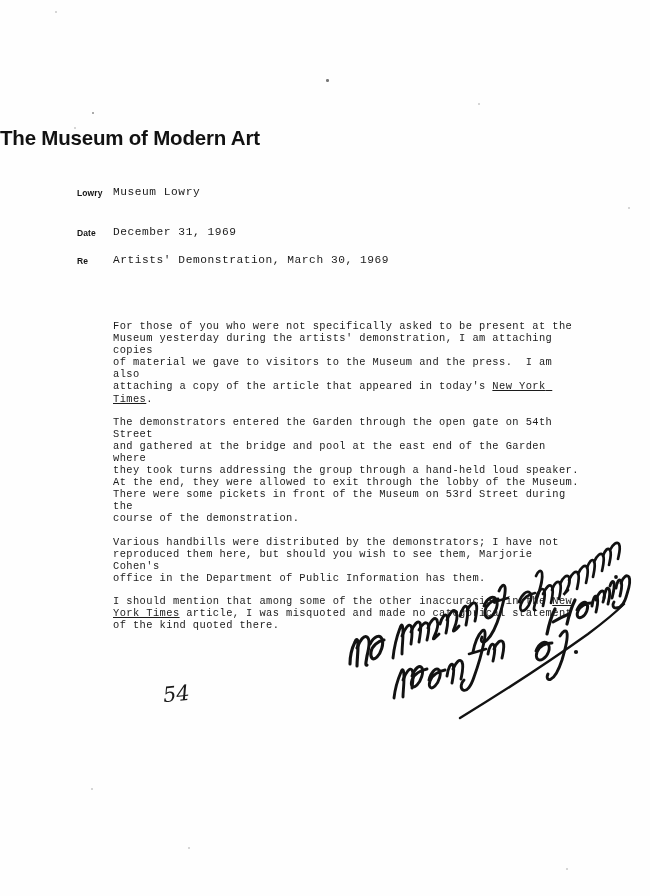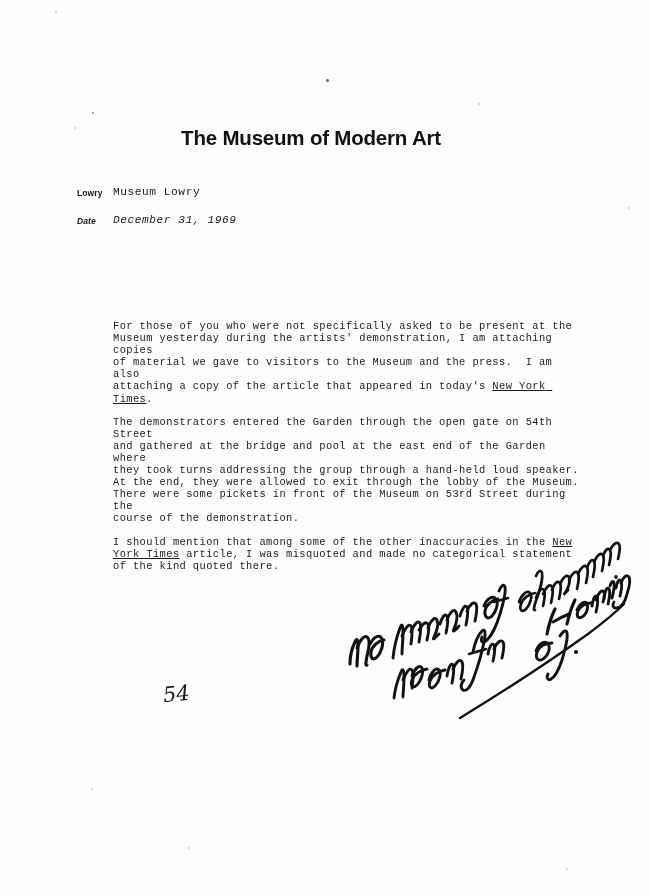--- a/index.html
+++ b/index.html
@@ -24,40 +24,40 @@
     background: #c9c9c9;
     border-radius: 50%;
     pointer-events: none;
   }
   
   .letterhead {
     position: absolute;
     left: 0;
     top: 126px;
     width: 622px;
-    text-align: center;
+    text-align: left;
     font-family: "Liberation Sans", sans-serif;
     font-weight: bold;
     font-size: 20.5px;
     letter-spacing: -0.2px;
     color: #121212;
   }
   
   .memo-header {
     position: absolute;
     left: 77px;
     top: 186px;
     width: 460px;
   }
   .memo-row {
     position: relative;
     height: 28px;
   }
   .memo-row.gap {
-    font-style: italic;
+    margin-top: 12px;
   }
   .memo-label {
     position: absolute;
     left: 0;
     top: 2px;
     font-family: "Liberation Sans", sans-serif;
     font-weight: bold;
     font-size: 8.5px;
     color: #141414;
     letter-spacing: 0.1px;
@@ -134,36 +134,43 @@
 
   <div class="memo-header">
     <div class="memo-row">
       <span class="memo-label">Lowry</span>
       <span class="memo-value">Museum Lowry</span>
     </div>
     <div class="memo-row gap">
       <span class="memo-label">Date</span>
       <span class="memo-value">December 31, 1969</span>
     </div>
+    <div class="memo-row">
+      <span class="memo-label">Re</span>
+      <span class="memo-value">Artists' Demonstration, March 30, 1969</span>
+    </div>
   </div>
 
   <div class="body-block">
 
     <p class="para"><span>For those of you who were not specifically asked to be present at the
 Museum yesterday during the artists' demonstration, I am attaching copies
 of material we gave to visitors to the Museum and the press.  I am also
 attaching a copy of the article that appeared in today's </span><span class="u">New York Times</span><span>.</span></p>
 
     <p class="para">The demonstrators entered the Garden through the open gate on 54th Street
 and gathered at the bridge and pool at the east end of the Garden where
 they took turns addressing the group through a hand-held loud speaker.
 At the end, they were allowed to exit through the lobby of the Museum.
 There were some pickets in front of the Museum on 53rd Street during the
 course of the demonstration.</p>
 
+    <p class="para">Various handbills were distributed by the demonstrators; I have not
+reproduced them here, but should you wish to see them, Marjorie Cohen's
+office in the Department of Public Information has them.</p>
 
     <p class="para"><span>I should mention that among some of the other inaccuracies in the </span><span class="u">New</span><span>
 </span><span class="u">York Times</span><span> article, I was misquoted and made no categorical statement
 of the kind quoted there.</span></p>
 
   </div>
 
   <div class="annotation">
     <svg width="300" height="190" viewBox="0 0 300 190" fill="none">
       <g stroke="#121212" stroke-linecap="round" stroke-linejoin="round" fill="none">

